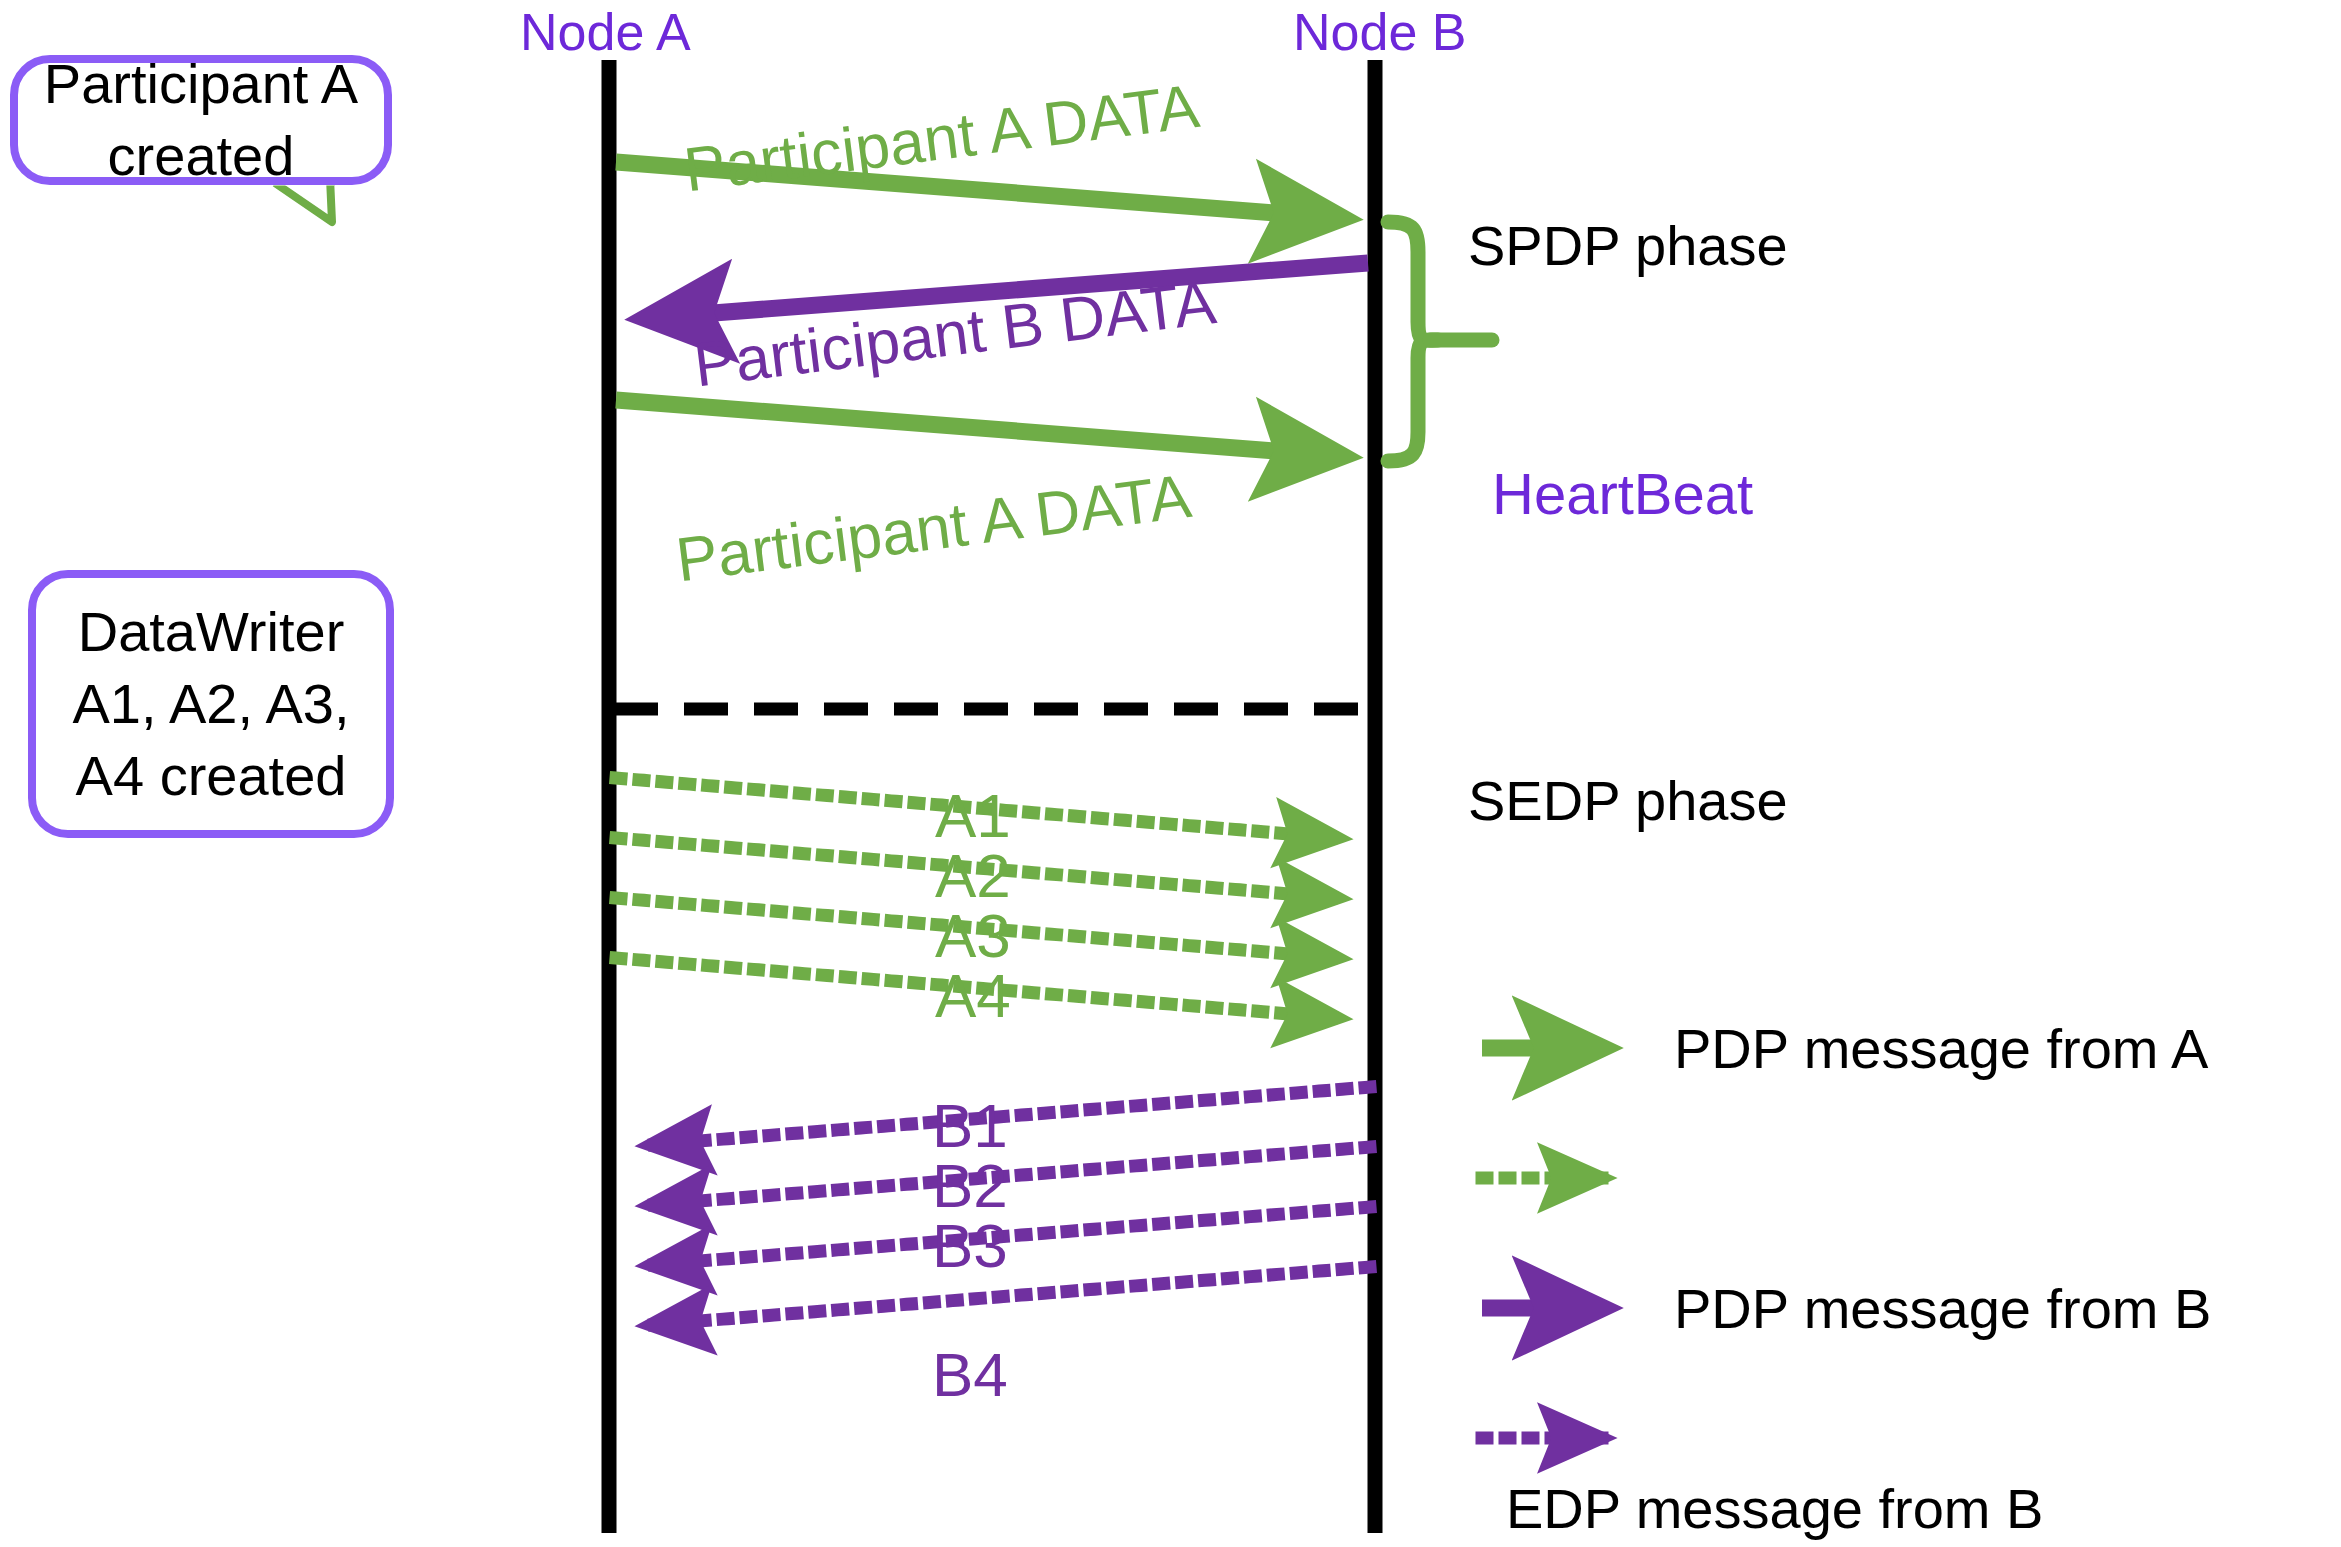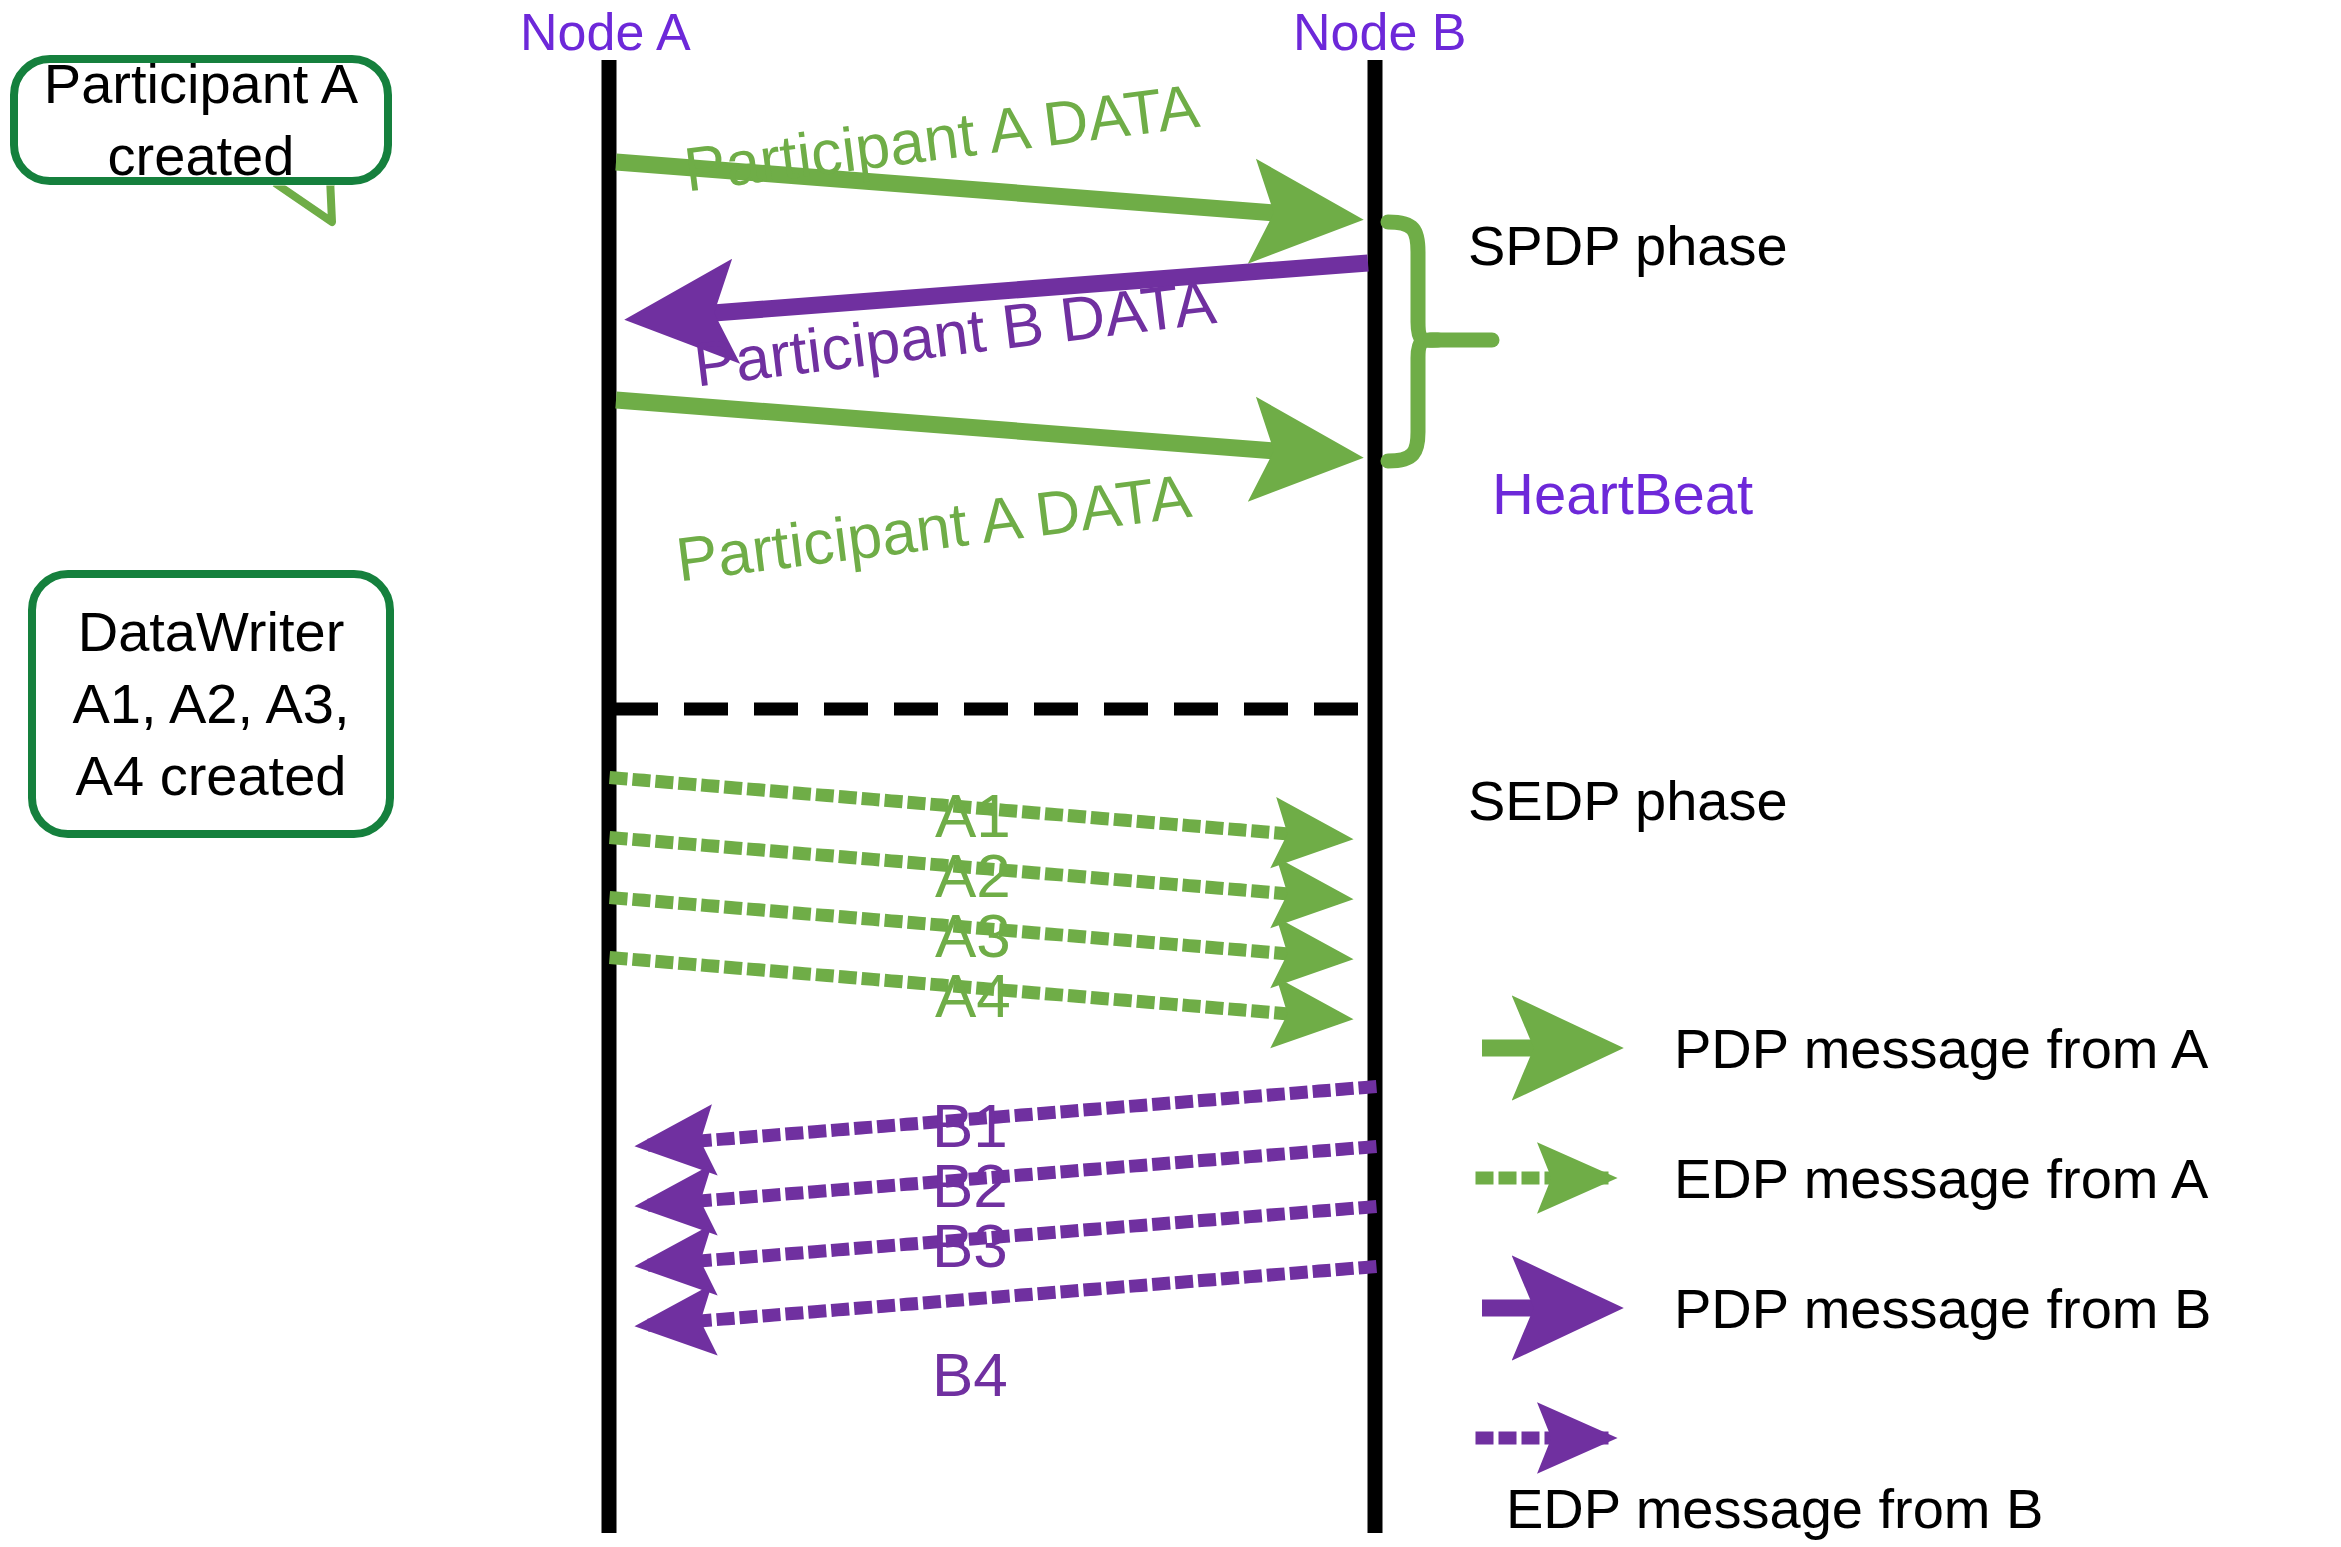--- a/index.html
+++ b/index.html
@@ -48,21 +48,21 @@
     top: 460px;
     font-size: 58px;
     color: #6d28d9;
     white-space: nowrap;
     font-family: "Liberation Sans", sans-serif;
   }
 
   .callout {
     position: absolute;
     box-sizing: border-box;
-    border: 8px solid #15803d;
+    border: 8px solid #8b5cf6;
     border-radius: 40px;
     background: #ffffff;
     display: flex;
     align-items: center;
     justify-content: center;
     text-align: center;
     color: #000000;
     font-size: 56px;
     line-height: 1.28;
     font-family: "Liberation Sans", sans-serif;
@@ -264,24 +264,20 @@
 
   <div class="sedp-label purple" style="left:932px; top:1090px;">B1</div>
   <div class="sedp-label purple" style="left:932px; top:1150px;">B2</div>
   <div class="sedp-label purple" style="left:932px; top:1210px;">B3</div>
   <div class="sedp-label purple" style="left:932px; top:1331px;margin-top:8px;">B4</div>
 
   <div class="legend-row" id="legend-row-0">
     <div class="legend-swatch"></div>
     <div class="legend-text">PDP message from A</div>
   </div>
-  <div class="legend-row" id="legend-row-1">
-    <div class="legend-swatch"></div>
-    <div class="legend-text">EDP message from A</div>
-  </div>
   <div class="legend-row" id="legend-row-2">
     <div class="legend-swatch"></div>
     <div class="legend-text">PDP message from B</div>
   </div>
   <div class="legend-row" id="legend-row-3">
     <div class="legend-swatch"></div>
     <div class="legend-text">EDP message from B</div>
   </div>
 
 </div>

